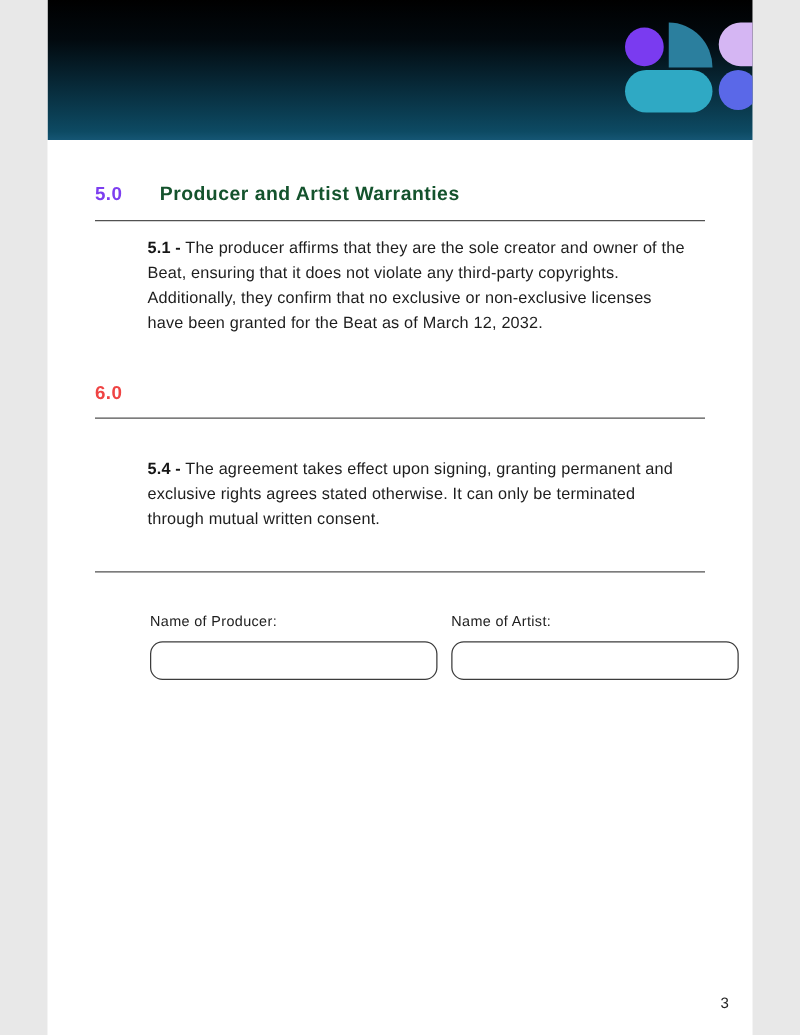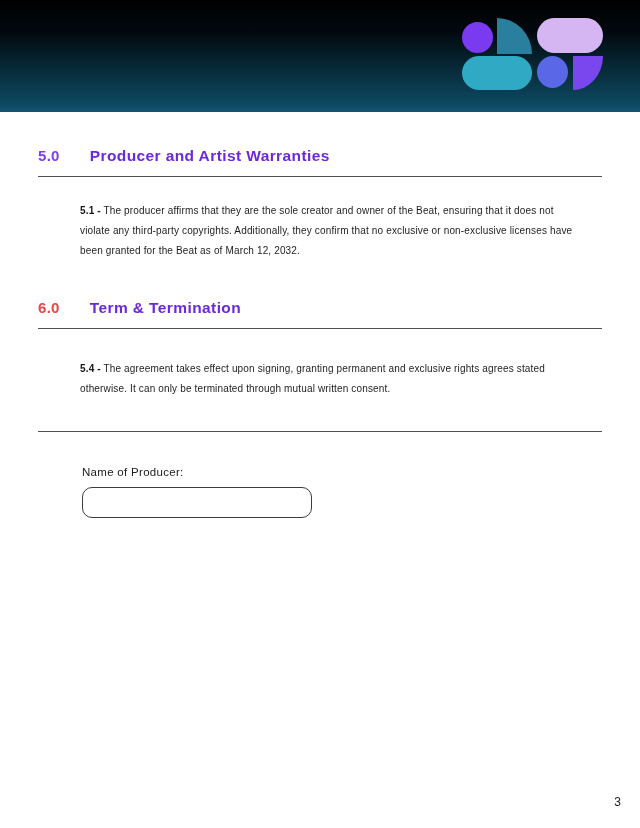--- a/index.html
+++ b/index.html
@@ -1,44 +1,44 @@
 <!DOCTYPE html>
 <html><head>
 <meta charset="utf-8">
 <style>
   html,body{margin:0;padding:0;background:#e8e8e8;}
   .page{
-    position:relative;width:640px;height:828px;background:#ffffff;
+    position:relative;width:564px;height:828px;background:#ffffff;
     font-family:"Liberation Sans",sans-serif;overflow:hidden;margin:0 auto;
   }
   
   .header{
     position:relative;width:640px;height:112px;
     background:linear-gradient(180deg,#000000 0%,#02090e 28%,#0a3a4e 78%,#0d4a63 94%,#155674 100%);
   }
   .logo{position:absolute;top:17px;right:37px;width:142px;height:73px;}
   .logo .shape{position:absolute;}
   .sh-circle-1{left:1px;top:5px;width:31px;height:31px;border-radius:50%;}
   .sh-quarter-1{left:36px;top:1px;width:35px;height:36px;border-radius:0 100% 0 0;}
   .sh-pill-1{left:76px;top:1px;width:66px;height:35px;border-radius:18px;}
   .sh-pill-2{left:1px;top:39px;width:70px;height:34px;border-radius:17px;}
   .sh-circle-2{left:76px;top:39px;width:31px;height:32px;border-radius:50%;}
   .sh-quarter-2{left:112px;top:39px;width:30px;height:34px;border-radius:0 0 100% 0;}
   
   .content{padding:0 38px;}
   .sec-head{display:flex;align-items:baseline;gap:14px;}
   .sec-num{font-size:15px;font-weight:700;letter-spacing:0.3px;}
-  .sec-title{margin:0;font-size:15.5px;font-weight:700;color:#6d28d9;letter-spacing:0.4px;padding-left:16px;}
+  .sec-title{margin:0;font-size:15.5px;font-weight:700;color:#14532d;letter-spacing:0.4px;padding-left:16px;}
   .rule{border:none;border-top:1.5px solid #515151;margin:11px 0 0 0;height:0;}
   .sec-warranties{margin-top:35px;}
   .sec-term{margin-top:38px;}
   .sec-signatures{margin-top:32px;}
   .para{
-    margin:24px 14px 0 42px;max-width:506px;
-    font-size:10px;line-height:20px;color:#1d1d1d;letter-spacing:0.15px;
+    margin:11px 14px 0 42px;max-width:506px;
+    font-size:13px;line-height:20px;color:#1d1d1d;letter-spacing:0.15px;
   }
   .para + .para{margin-top:22px;}
   .para b{font-weight:700;color:#161616;}
   .sec-term .para{margin-top:30px;}
   
   .form-grid{
     margin:34px 0 0 44px;display:grid;
     grid-template-columns:230px 230px;column-gap:35px;row-gap:25px;gap:11px;
   }
   .field label{
@@ -81,33 +81,36 @@
         <span class="sec-num" style="color:#7d3ef0">5.0</span>
         <h2 class="sec-title">Producer and Artist Warranties</h2>
       </div>
       <hr class="rule">
       <p class="para"><b>5.1 -</b><span> The producer affirms that they are the sole creator and owner of the Beat, ensuring that it does not violate any third-party copyrights. Additionally, they confirm that no exclusive or non-exclusive licenses have been granted for the Beat as of March 12, 2032.</span></p>
     </section>
 
     <section class="sec-term">
       <div class="sec-head">
         <span class="sec-num" style="color:#ef4444">6.0</span>
-        <h2 class="sec-title">Term &amp; Termination</h2>
       </div>
       <hr class="rule">
       <p class="para"><b>5.4 -</b><span> The agreement takes effect upon signing, granting permanent and exclusive rights agrees stated otherwise. It can only be terminated through mutual written consent.</span></p>
     </section>
 
     <section class="sec-signatures">
       <hr class="rule">
 
       <div class="form-grid">
         <div class="field">
           <label>Name of Producer:</label>
           <input type="text" class="name-input" value="" style="">
         </div>
+        <div class="field">
+          <label>Name of Artist:</label>
+          <input type="text" class="name-input" value="" style="">
+        </div>
       </div>
     </section>
 
   </main>
 
   <div class="page-number">3</div>
 </div>
 
 </body></html>

